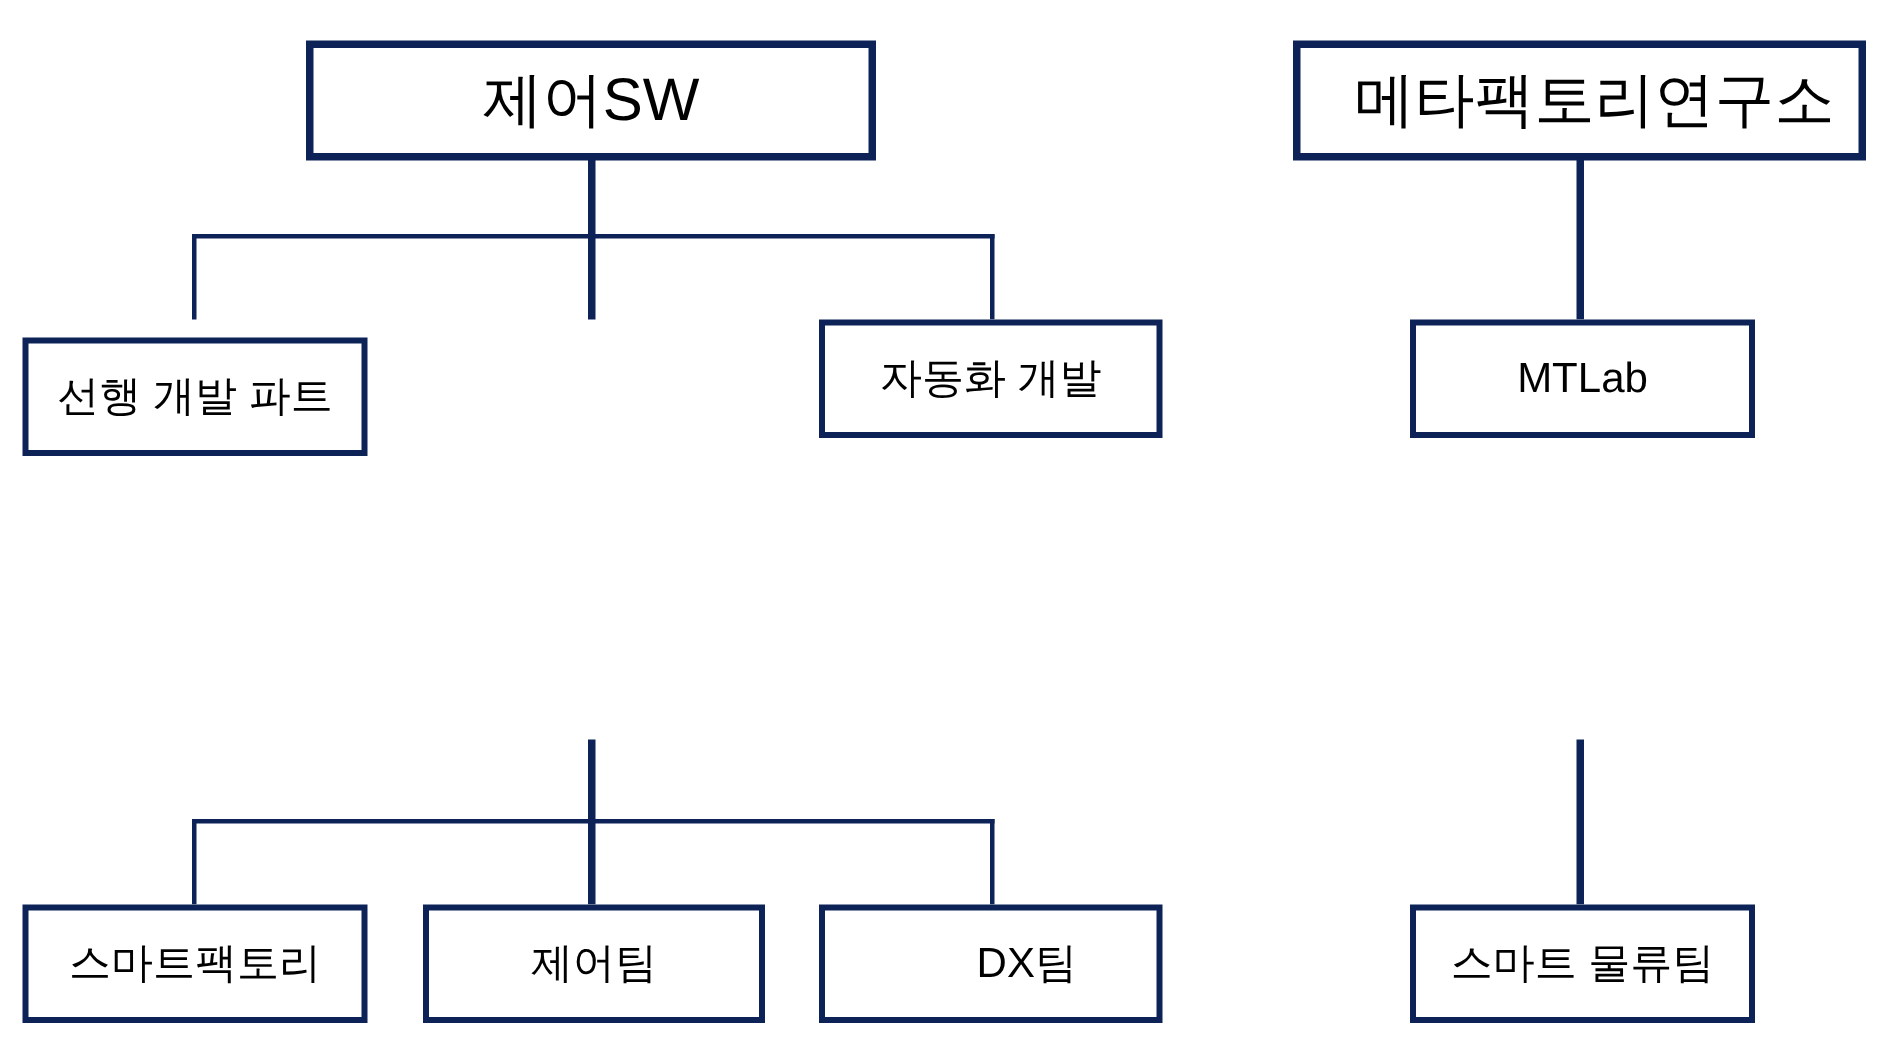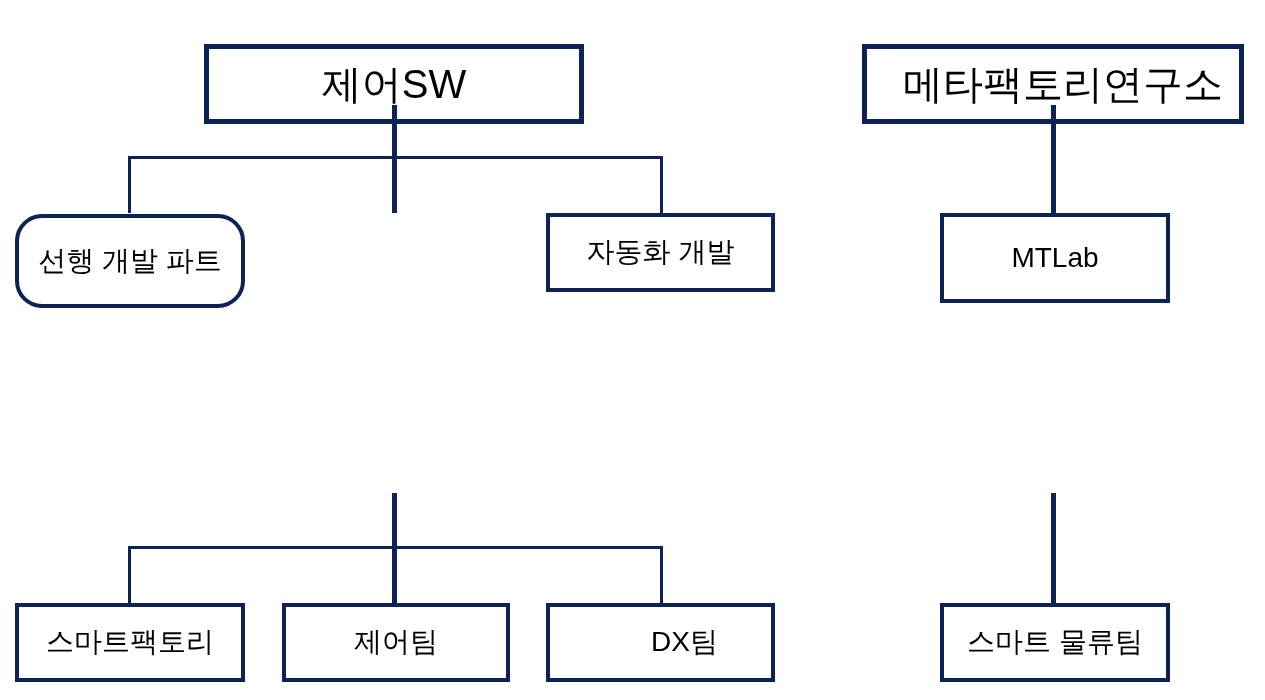--- a/index.html
+++ b/index.html
@@ -22,21 +22,20 @@
     border: 4px solid #0d2357;
     display: flex;
     align-items: center;
     justify-content: center;
     text-align: center;
     color: #000000;
   }
   .node.root {
     border-width: 5px;
     font-size: 40px;
-    margin-top: 17px;
   }
   .node.child {
     font-size: 28px;
   }
   .node .label {
     white-space: pre-line;
     line-height: 1.15;
   }
   .connector {
     position: absolute;
@@ -50,34 +49,34 @@
 
   <div class="node root" style="left:204px; top:27px; width:380px; height:80px;">
     <span class="label">제어SW</span>
   </div>
 
   <div class="connector" style="left:392px; top:105px; width:5px; height:108px;"></div>
   <div class="connector" style="left:128px; top:156px; width:535px; height:3px;"></div>
   <div class="connector" style="left:128px; top:156px; width:3px; height:57px;"></div>
   <div class="connector" style="left:660px; top:156px; width:3px; height:57px;"></div>
 
-  <div class="node child" style="left:15px; top:214px; width:230px; height:94px;border-radius:27px;">
+  <div class="node child" style="left:15px; top:225px; width:230px; height:79px;">
     <span class="label">선행 개발 파트</span>
   </div>
   <div class="node child" style="left:546px; top:213px; width:229px; height:79px;">
     <span class="label">자동화 개발</span>
   </div>
 
   <div class="node root" style="left:862px; top:27px; width:382px; height:80px;padding-left:20px;">
     <span class="label">메타팩토리연구소</span>
   </div>
 
   <div class="connector" style="left:1051px; top:105px; width:5px; height:108px;"></div>
 
-  <div class="node child" style="left:940px; top:213px; width:230px; height:90px;">
+  <div class="node child" style="left:940px; top:213px; width:230px; height:79px;">
     <span class="label">MTLab</span>
   </div>
 
 
   <div class="connector" style="left:392px; top:493px; width:5px; height:110px;"></div>
   <div class="connector" style="left:128px; top:546px; width:535px; height:3px;"></div>
   <div class="connector" style="left:128px; top:546px; width:3px; height:57px;"></div>
   <div class="connector" style="left:660px; top:546px; width:3px; height:57px;"></div>
 
   <div class="node child" style="left:15px; top:603px; width:230px; height:79px;">

